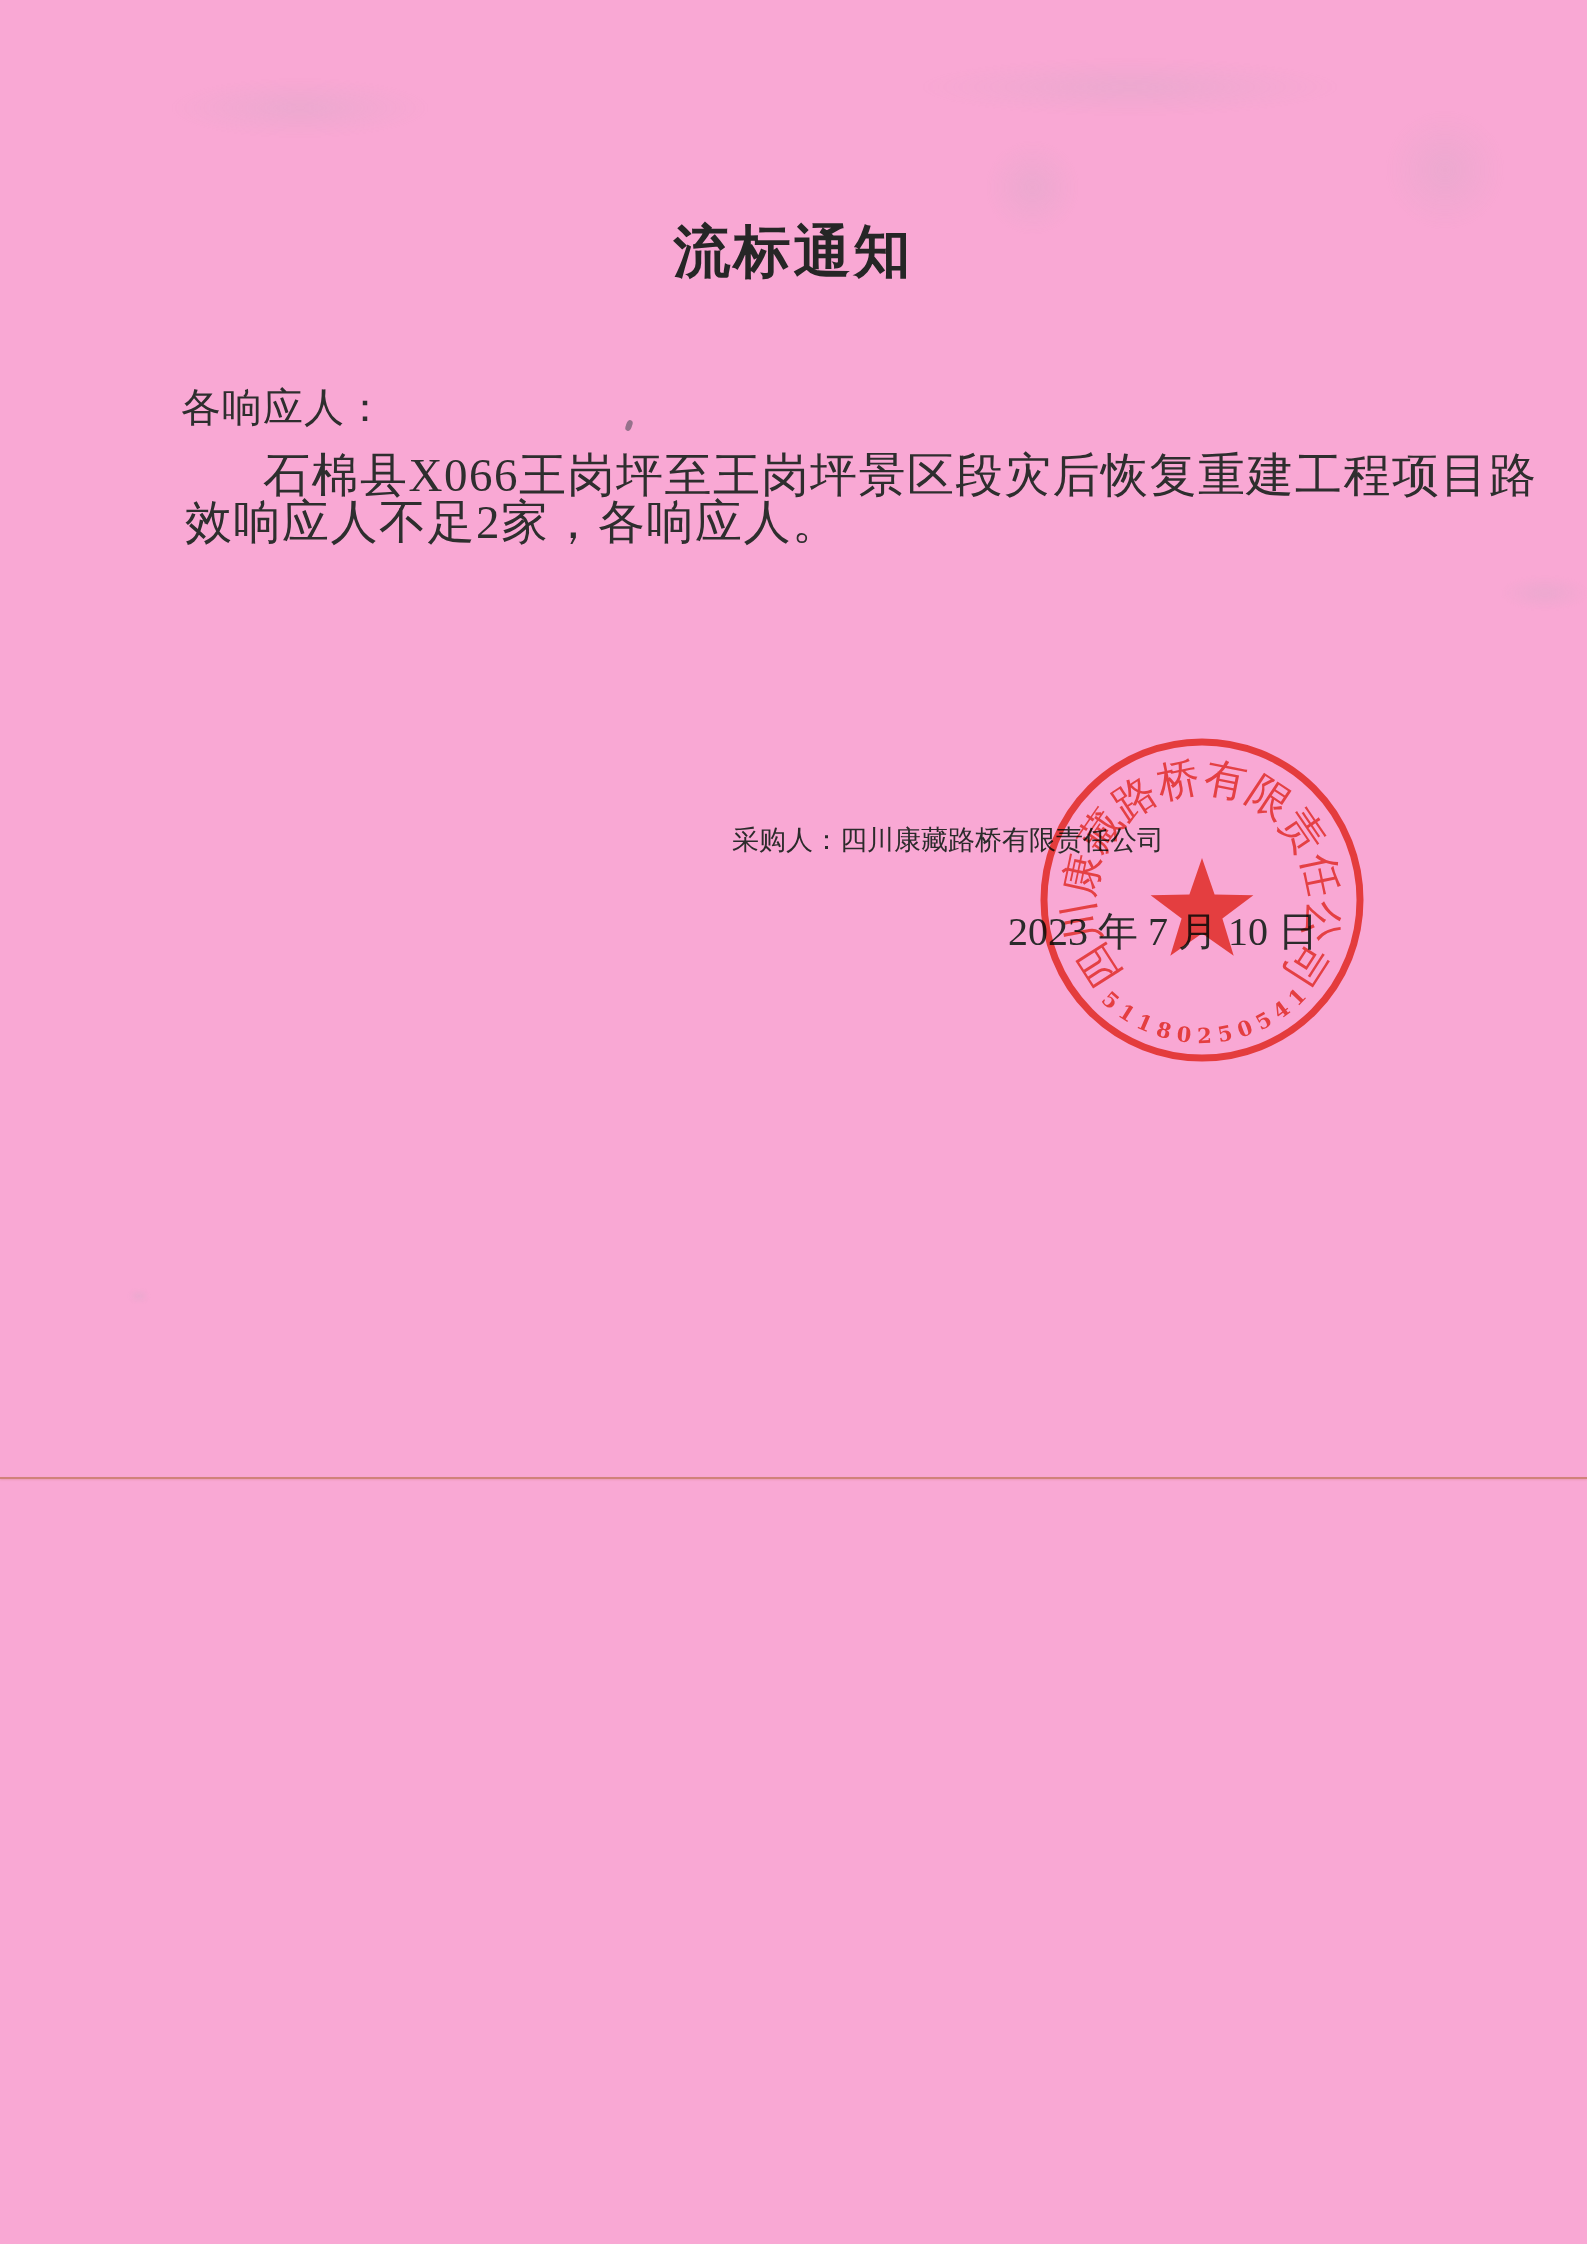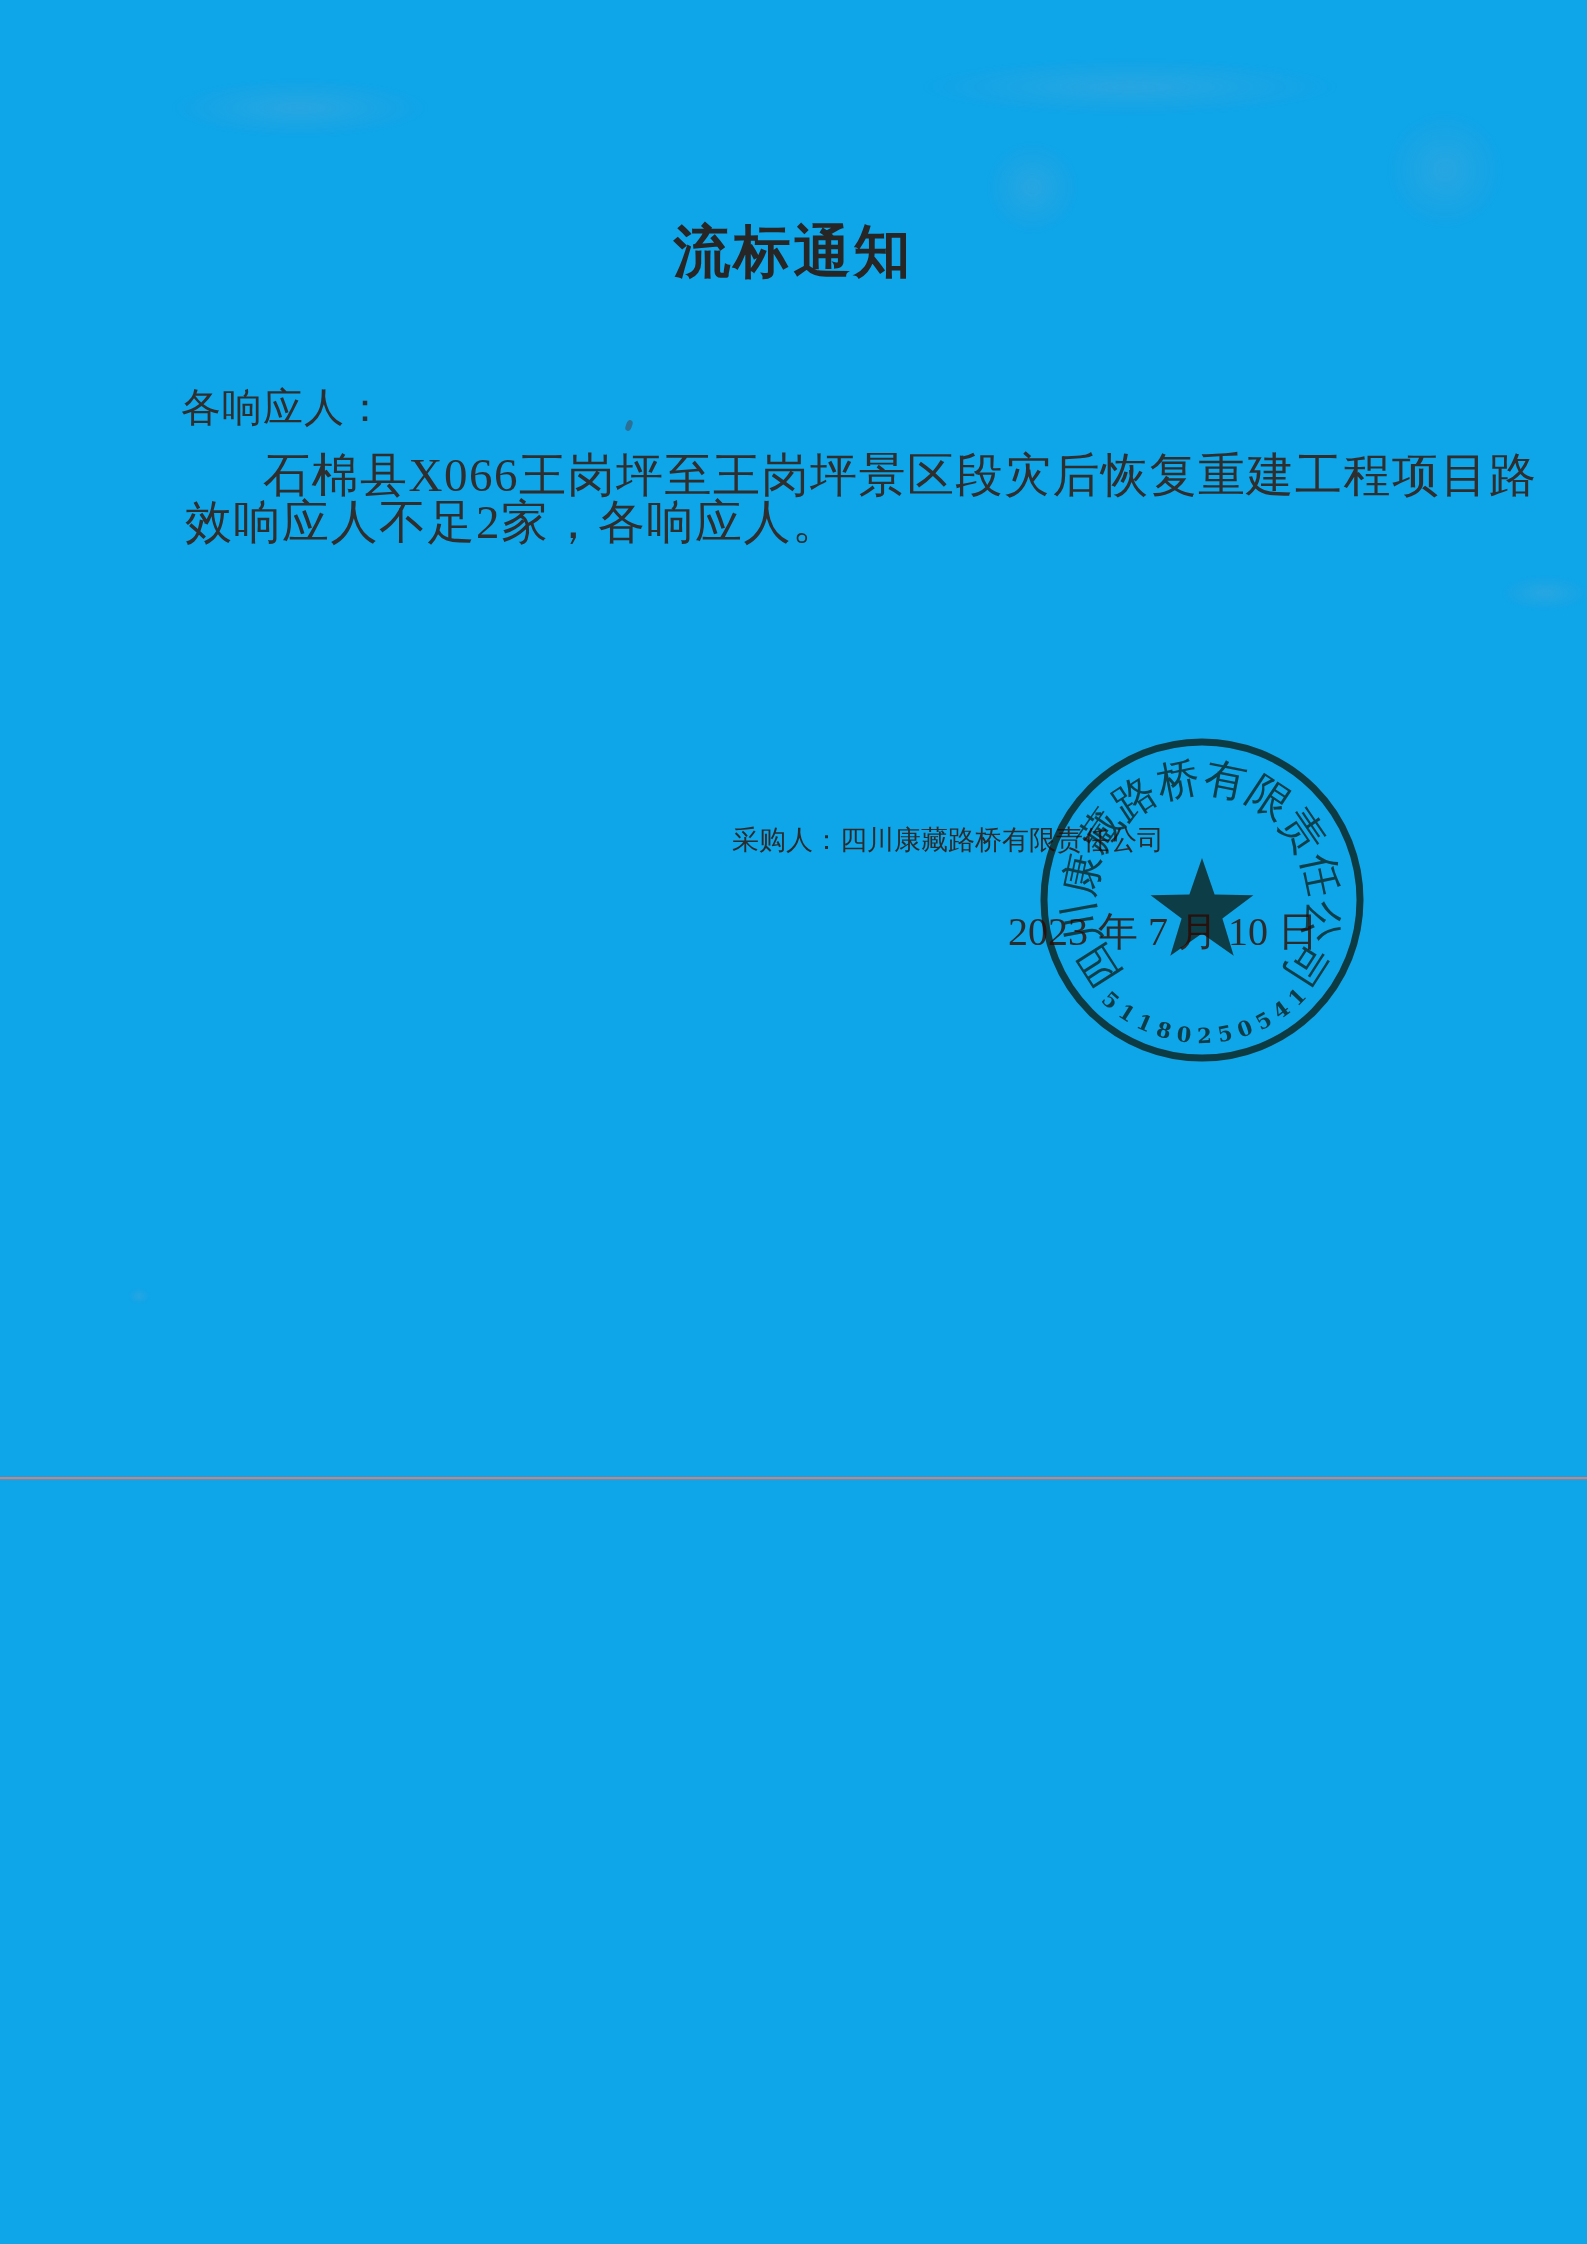--- a/index.html
+++ b/index.html
@@ -4,21 +4,21 @@
 <style>
   * { margin: 0; padding: 0; box-sizing: border-box; }
   html, body { background: #ffffff; }
   body {
     width: 1587px; height: 2244px;
     font-family: "Liberation Serif", "DejaVu Serif", serif;
     position: relative; overflow: hidden;
   }
   .page {
     position: absolute; inset: 0;
-    background: #0ea5e9;
+    background: #f9a8d4;
   }
   .doc-title {
     position: absolute; top: 214px; left: 0; width: 100%;
     text-align: center;
     font-size: 57px; font-weight: 700; letter-spacing: 3px;
     color: #262626;
   }
   .salutation {
     position: absolute; top: 380px; left: 181px;
     font-size: 40px; color: #2e2e2e; letter-spacing: 1px;

